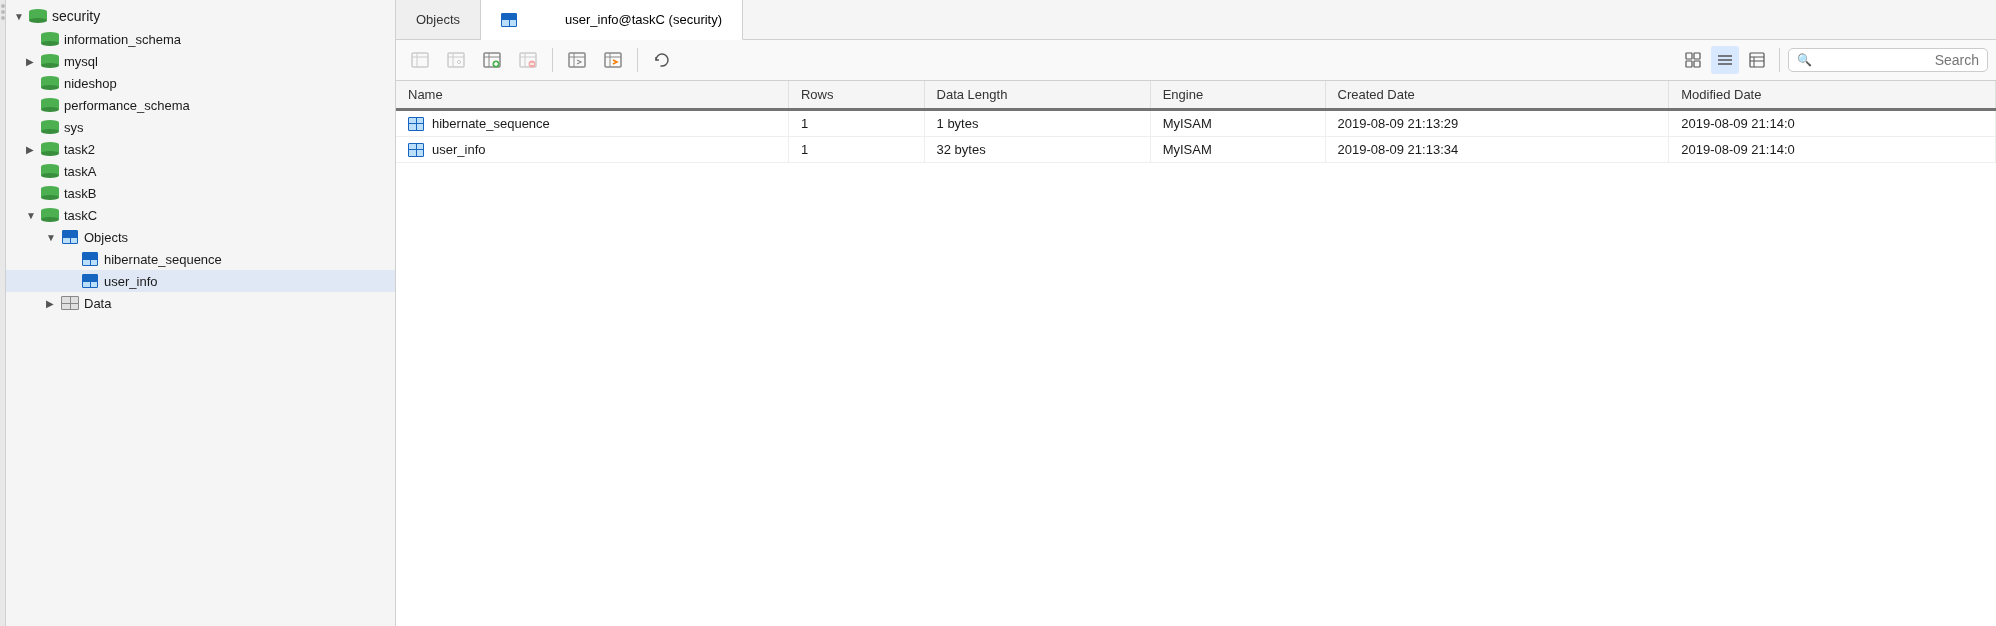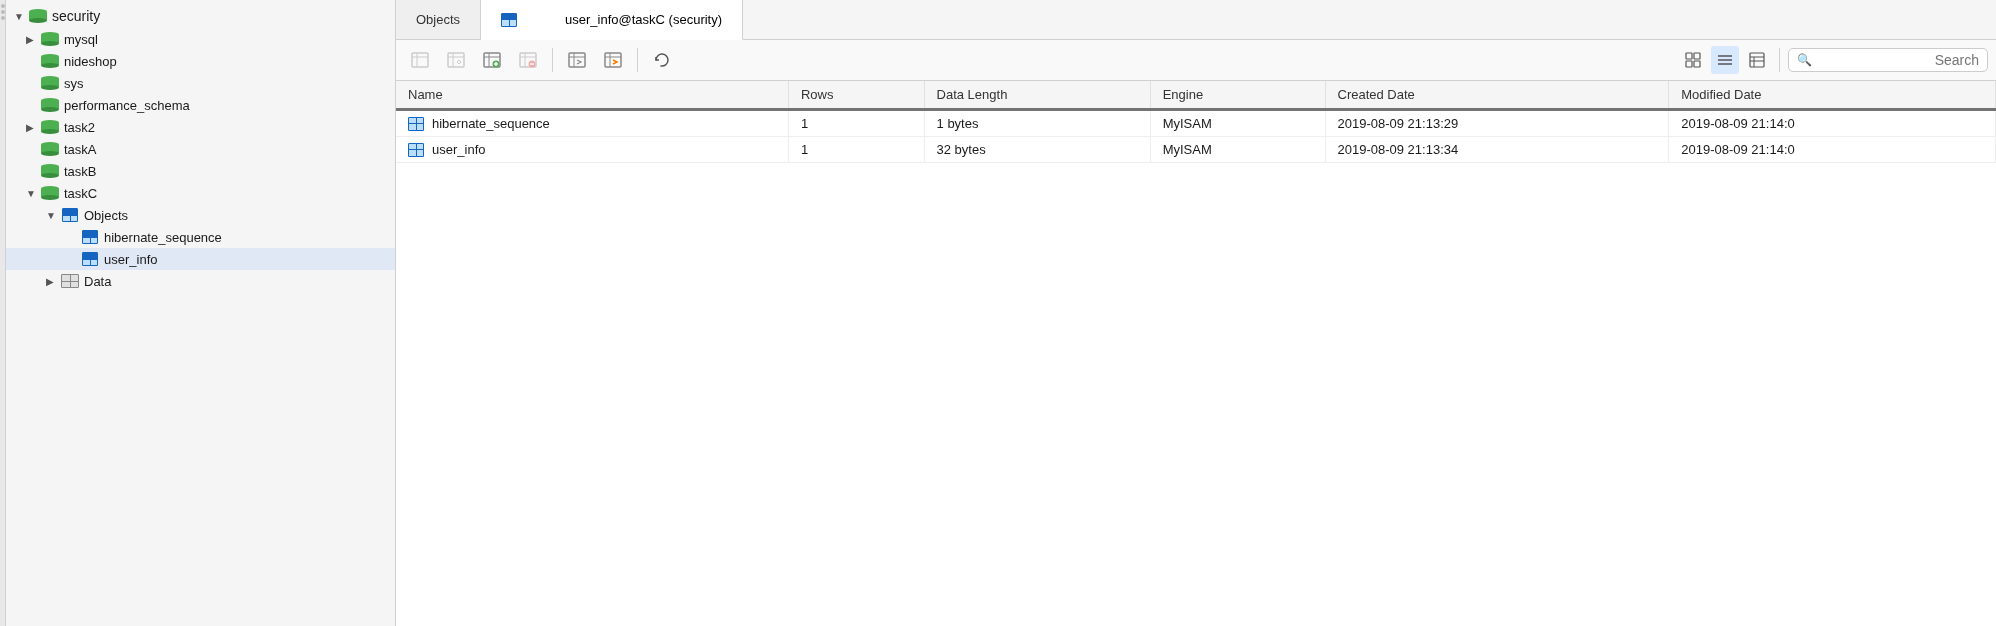--- a/index.html
+++ b/index.html
@@ -342,20 +342,31 @@
     <span class="icon">
       <div class="db-icon">
         <div class="cyl-top"></div>
         <div class="cyl-body"></div>
         <div class="cyl-bot"></div>
       </div>
     </span>
     <span class="label">security</span>
   </div>
 
+  <div class="tree-item indent-1">
+    <span class="arrow">&nbsp;</span>
+    <span class="icon">
+      <div class="db-icon">
+          <div class="cyl-top"></div>
+          <div class="cyl-body"></div>
+          <div class="cyl-bot"></div>
+        </div>
+    </span>
+    <span class="label">information_schema</span>
+  </div>
 
   <div class="tree-item indent-1">
     <span class="arrow">▶</span>
     <span class="icon">
       <div class="db-icon">
           <div class="cyl-top"></div>
           <div class="cyl-body"></div>
           <div class="cyl-bot"></div>
         </div>
     </span>
@@ -376,33 +387,33 @@
 
   <div class="tree-item indent-1">
     <span class="arrow">&nbsp;</span>
     <span class="icon">
       <div class="db-icon">
           <div class="cyl-top"></div>
           <div class="cyl-body"></div>
           <div class="cyl-bot"></div>
         </div>
     </span>
+    <span class="label">performance_schema</span>
+  </div>
+
+  <div class="tree-item indent-1">
+    <span class="arrow">&nbsp;</span>
+    <span class="icon">
+      <div class="db-icon">
+          <div class="cyl-top"></div>
+          <div class="cyl-body"></div>
+          <div class="cyl-bot"></div>
+        </div>
+    </span>
     <span class="label">sys</span>
-  </div>
-
-  <div class="tree-item indent-1">
-    <span class="arrow">&nbsp;</span>
-    <span class="icon">
-      <div class="db-icon">
-          <div class="cyl-top"></div>
-          <div class="cyl-body"></div>
-          <div class="cyl-bot"></div>
-        </div>
-    </span>
-    <span class="label">performance_schema</span>
   </div>
 
   <div class="tree-item indent-1">
     <span class="arrow">▶</span>
     <span class="icon">
       <div class="db-icon">
           <div class="cyl-top"></div>
           <div class="cyl-body"></div>
           <div class="cyl-bot"></div>
         </div>

